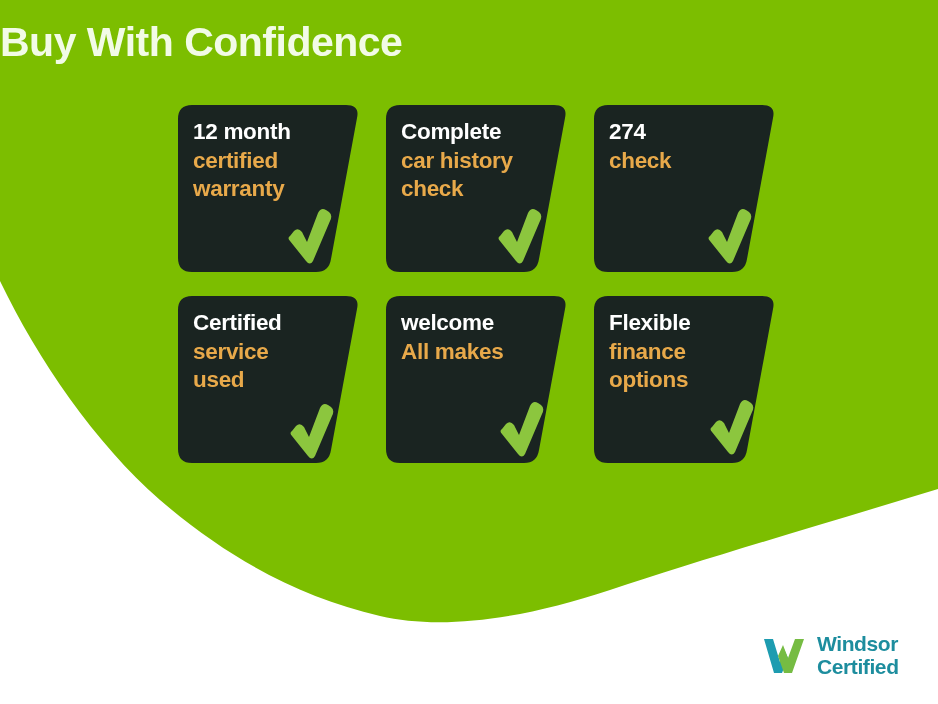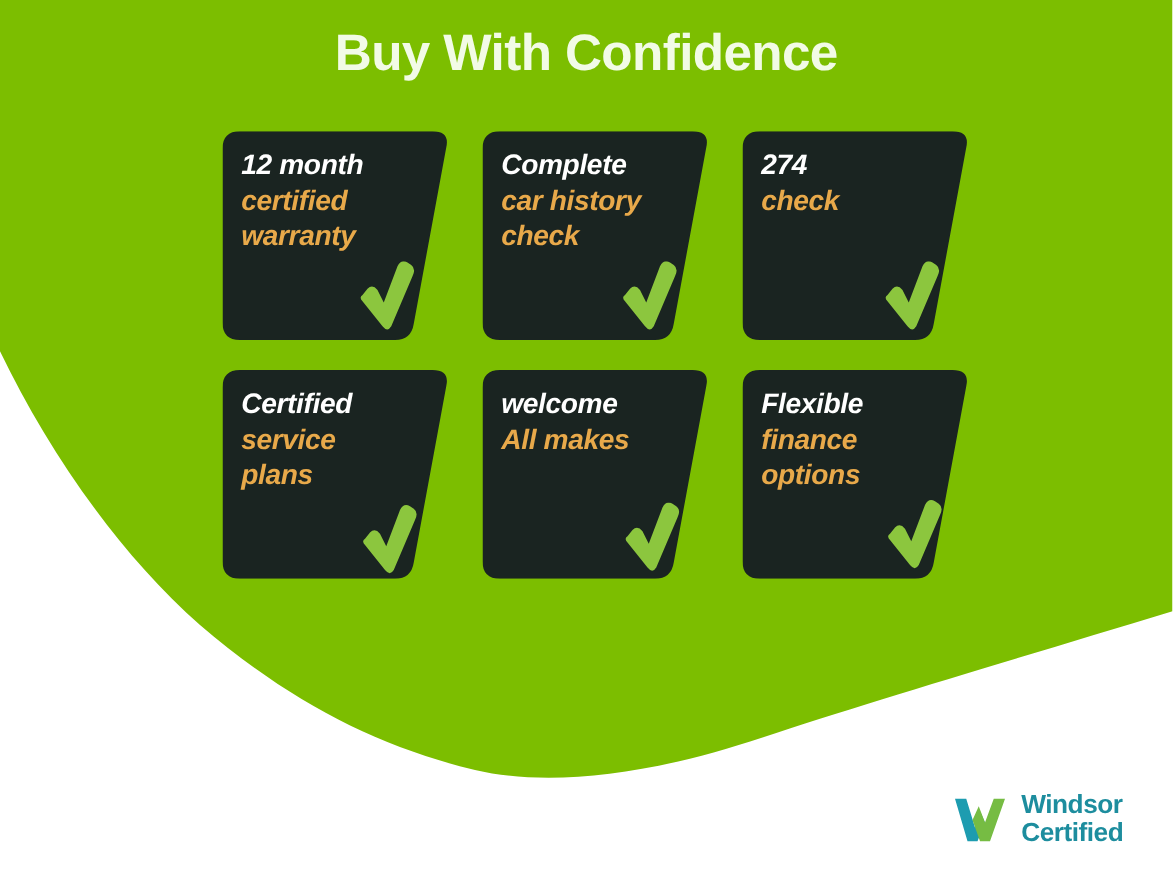--- a/index.html
+++ b/index.html
@@ -25,42 +25,41 @@
     z-index: 0;
   }
 
   
   #page-title {
     position: absolute;
     z-index: 3;
     left: 0;
     top: 18px;
     width: 938px;
-    text-align: center;
+    text-align: left;
     color: #f2fbe6;
     font-size: 41px;
     font-weight: bold;
     letter-spacing: -0.5px;
     line-height: 48px;
     font-family: "Liberation Sans", sans-serif;
   }
 
   
   #cards-grid {
     position: absolute;
     z-index: 3;
     left: 178px;
     top: 105px;
     width: 600px;
   }
   .card-row {
     display: flex;
     gap: 26px;
     margin-bottom: 24px;
-    font-style: italic;
   }
   .card {
     position: relative;
     width: 182px;
     height: 167px;
     flex: 0 0 182px;
   }
   .card-shape {
     position: absolute;
     left: 0; top: 0;
@@ -180,21 +179,21 @@
 
   <div class="card-row">
 
     <div class="card c4">
       <svg class="card-shape" viewBox="0 0 182 167" preserveAspectRatio="none">
         <path d="M14,0 L168,0 Q182,0 179,13 L153,154 Q151,167 138,167 L14,167 Q0,167 0,153 L0,14 Q0,0 14,0 Z" fill="#1a2421"></path>
       </svg>
       <div class="card-text">
         <span class="w">Certified</span>
         <span class="o">service</span>
-        <span class="o">plans</span>
+        <span class="o">used</span>
       </div>
       <svg class="check" viewBox="0 0 46 56">
         <path d="M4,27 L8,22 Q12,18 16,23 L21,33 L32,4 Q35,-2 40,1 L43,3 Q47,6 44,12 L27,52 Q24,57 20,52 L4,32 Q1,29 4,27 Z" fill="#8cc63e"></path>
       </svg>
     </div>
 
     <div class="card c5">
       <svg class="card-shape" viewBox="0 0 182 167" preserveAspectRatio="none">
         <path d="M14,0 L168,0 Q182,0 179,13 L153,154 Q151,167 138,167 L14,167 Q0,167 0,153 L0,14 Q0,0 14,0 Z" fill="#1a2421"></path>
       </svg>

